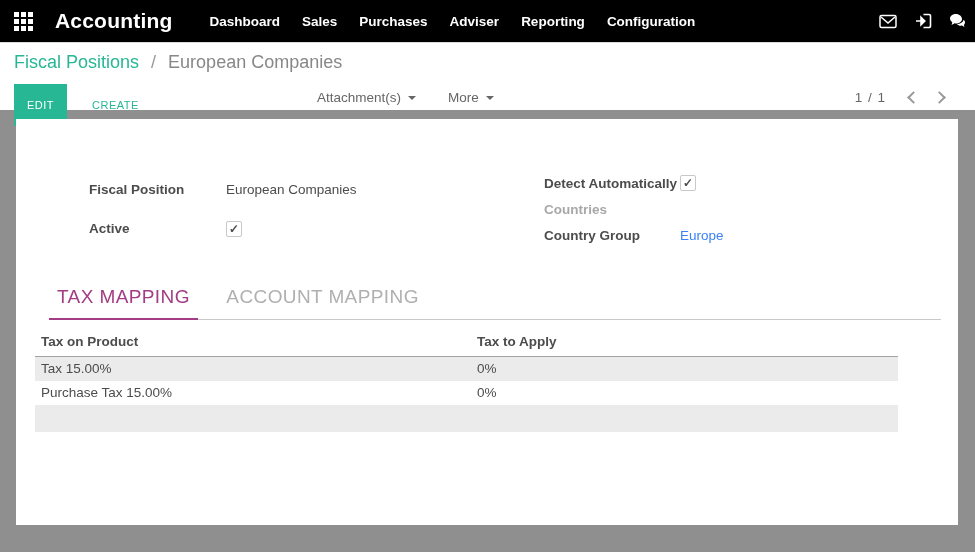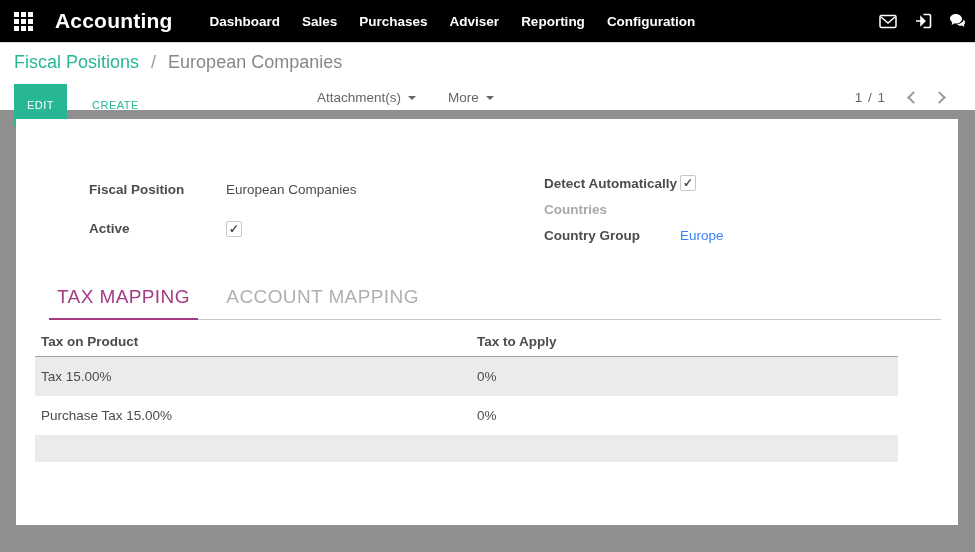--- a/index.html
+++ b/index.html
@@ -55,21 +55,21 @@
 
   
   .tabs { margin-top:32px; border-bottom:1px solid #c9c9c9; padding-left:0; }
   .tab { display:inline-block; font-size:19px; letter-spacing:0.4px; padding:6px 8px 10px; cursor:pointer; margin-right:16px; }
   .tab.active { color:#a43c85; border-bottom:2px solid #a43c85; margin-bottom:-1px; }
   .tab.inactive { color:#b0b0b0; }
 
   
   .o2m-table { margin-left:-14px; width:863px; margin-top:9px; border-collapse:collapse; table-layout:fixed; }
   .o2m-table th { text-align:left; font-size:13.5px; color:#4c4c4c; font-weight:bold; padding:5px 0 7px 6px; border-bottom:1px solid #a3a3a3; }
-  .o2m-table td { font-size:13.5px; color:#4c4c4c; padding:0 0 0 6px; height:39px; }
+  .o2m-table td { font-size:13.5px; color:#4c4c4c; padding:0 0 0 6px; height:24px; }
   .o2m-table tr.striped { background:#ebebeb; }
   .o2m-table tr.empty-row td { height:27px; }
   .col1 { width:436px; }
 </style>
 </head>
 <body>
 
 <nav class="navbar">
   <div class="apps-btn">
     <span class="grid-icon">

